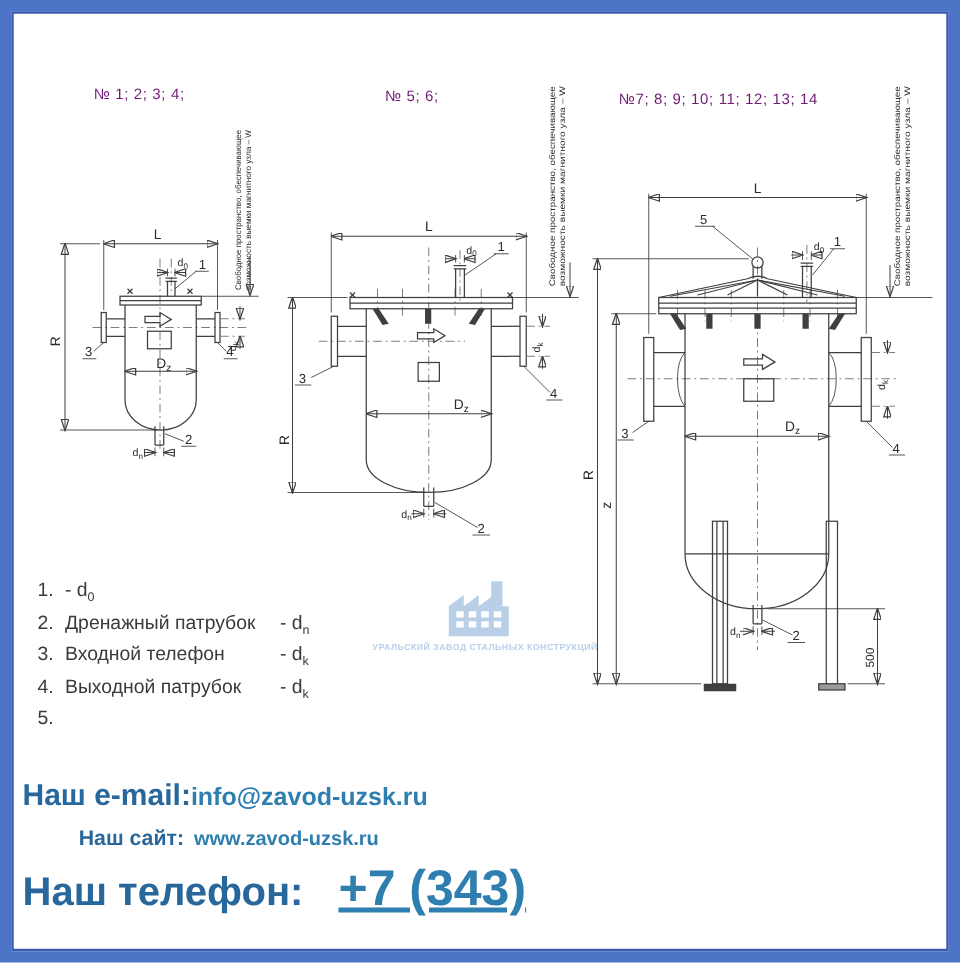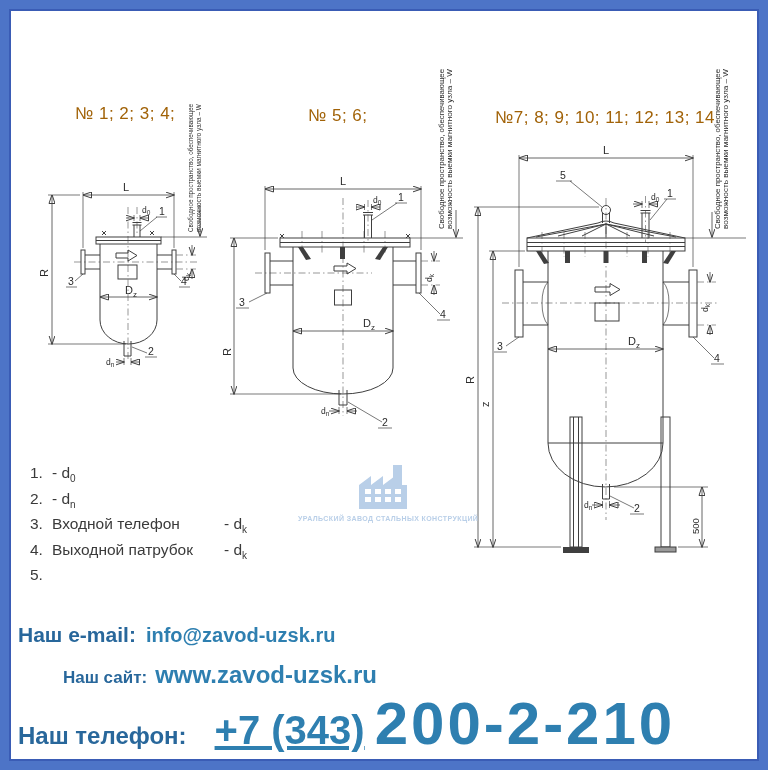--- a/index.html
+++ b/index.html
@@ -8,21 +8,21 @@
     background:#4d74c7;
     font-family:"Liberation Sans",sans-serif;
     overflow:hidden;
   }
   .frame{
     position:absolute;left:9px;top:9px;right:9px;bottom:9px;
     background:#ffffff;border:2px solid #3a5cb5;box-sizing:border-box;
   }
   .abs{position:absolute;}
   .heading{
-    font-size:17px;color:#a16207;white-space:nowrap;letter-spacing:0.5px;margin-top:36px;
+    font-size:12px;color:#701a75;white-space:nowrap;letter-spacing:0.5px;
   }
   
   svg.draw{position:absolute;pointer-events:none;}
   svg.draw line, svg.draw path, svg.draw rect, svg.draw circle, svg.draw polygon{
     stroke:#3f3f3f;fill:none;stroke-width:1;
   }
   svg.draw .cl{stroke:#6a6a6a;stroke-width:0.7;stroke-dasharray:7 3 1.5 3;}
   svg.draw .dimln{stroke-width:0.8;}
   svg.draw .ext{stroke-width:0.7;}
   svg.draw .dark{fill:#3f3f3f;stroke:none;}
@@ -42,26 +42,26 @@
   .legend .dm{white-space:nowrap;}
   .legend sub{font-size:10px;}
   
   .wm{width:170px;text-align:center;}
   .wm .acr{font-size:38px;font-weight:bold;letter-spacing:7px;color:#c6cfd9;line-height:1;}
   .wm .cap{font-size:7px;font-weight:bold;letter-spacing:0.4px;color:#b9cfe8;margin-top:4px;white-space:nowrap;}
   
   .contact-line{white-space:nowrap;}
   .c-label{font-weight:bold;color:#28679b;}
   .c-value{font-weight:bold;color:#2e7fb0;}
-  .email .c-label{font-size:21px;}
-  .email .c-value{font-size:20px;margin-left:10px;}
+  .email .c-label{font-size:24px;}
+  .email .c-value{font-size:20px;}
   .site  .c-label{font-size:17px;margin-left:45px;}
-  .site  .c-value{font-size:24px;margin-left:8px;}
+  .site  .c-value{font-size:16px;margin-left:8px;}
   .phone{display:flex;align-items:baseline;}
-  .phone .c-label{font-size:24px;}
+  .phone .c-label{font-size:32px;}
   .phone .pfx{font-size:40px;font-weight:bold;color:#2e7fb0;margin-left:28px;text-decoration:underline;}
   .phone .num{font-size:60px;font-weight:bold;color:#2e7fb0;margin-left:10px;letter-spacing:3px;}
 </style>
 </head>
 <body>
 
 <div class="frame">
 
   <div class="abs heading" style="left:64px;top:57px;">№ 1; 2; 3; 4;</div>
   <div class="abs heading" style="left:297px;top:59px;">№ 5; 6;</div>
@@ -433,20 +433,21 @@
     </g>
   </svg>
 
   <div class="abs legend" style="left:19px;top:452px;width:260px;">
     <div class="row">
       <span class="num">1.</span>
       <span class="dm"><span>- d</span><sub>0</sub></span>
     </div>
     <div class="row">
       <span class="num">2.</span>
+      <span class="nm">Дренажный патрубок</span>
       <span class="dm"><span>- d</span><sub>n</sub></span>
     </div>
     <div class="row">
       <span class="num">3.</span>
       <span class="nm">Входной телефон</span>
       <span class="dm"><span>- d</span><sub>k</sub></span>
     </div>
     <div class="row">
       <span class="num">4.</span>
       <span class="nm">Выходной патрубок</span>
@@ -478,16 +479,15 @@
 
   <div class="abs contact-line email" style="left:7px;top:612px;">
     <span class="c-label">Наш e-mail:</span><span class="c-value">info@zavod-uzsk.ru</span>
   </div>
   <div class="abs contact-line site" style="left:7px;top:650px;">
     <span class="c-label">Наш сайт:</span><span class="c-value">www.zavod-uzsk.ru</span>
   </div>
   <div class="abs phone" style="left:7px;top:678px;">
     <span class="c-label">Наш телефон:</span>
     <span class="pfx">+7 (343)</span>
-    <span class="num">200-2-210</span>
   </div>
 
 </div>
 
 </body></html>

